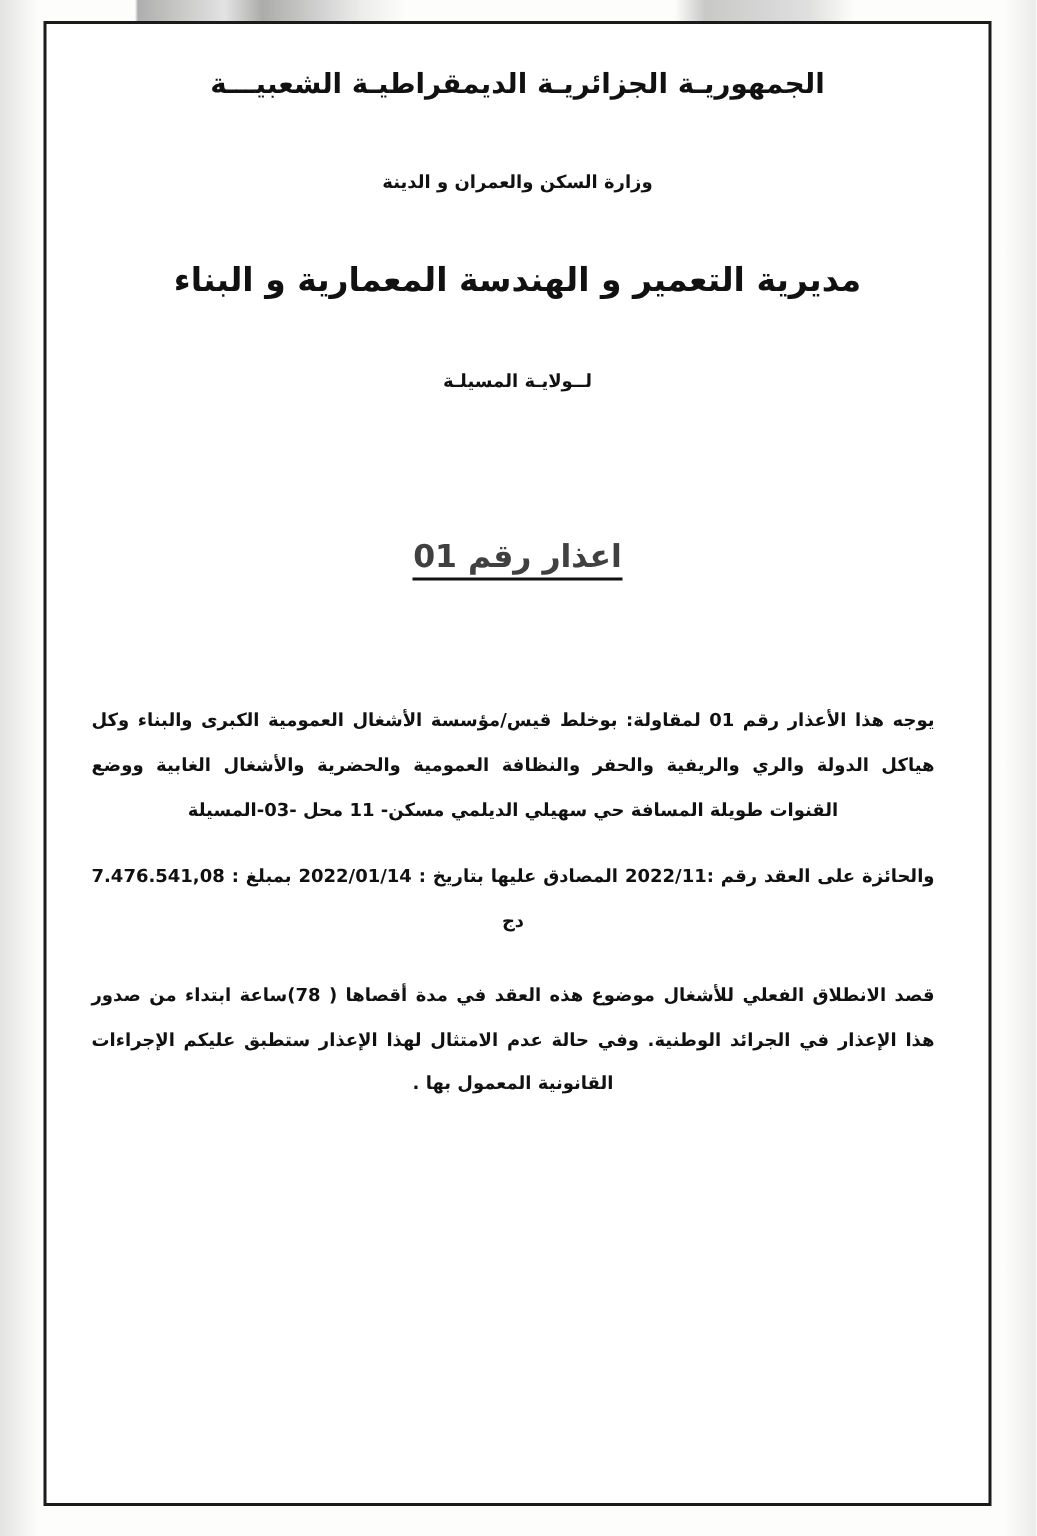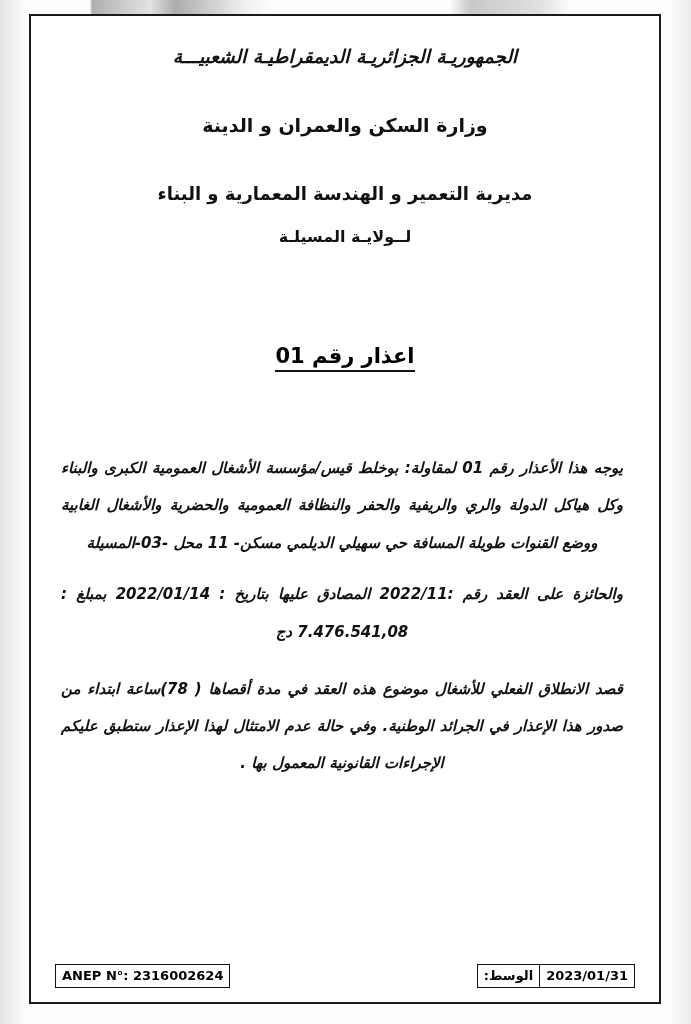--- a/index.html
+++ b/index.html
@@ -67,51 +67,50 @@
   .header-block {
     text-align: center;
     margin-top: 30px;
   }
   .header-line {
     font-weight: bold;
     color: #111;
     letter-spacing: 0px;
     line-height: 1.2;
   }
-  .hl-1 { font-size: 18.5px; margin-bottom: 46px; font-style: italic; }
-  .hl-2 { font-size: 19px;   margin-bottom: 46px; }
-  .hl-3 { font-size: 18px; margin-bottom: 22px; }
-  .hl-4 { font-size: 16px;   margin-bottom: 0; }
+  .hl-1 { font-size: 18.5px; margin-bottom: 46px; }
+  .hl-2 { font-size: 12px;   margin-bottom: 46px; }
+  .hl-3 { font-size: 22px; margin-bottom: 46px; }
+  .hl-4 { font-size: 12px;   margin-bottom: 0; }
 
   .title-block {
     text-align: center;
     margin-top: 98px;
   }
   .doc-title {
     display: inline-block;
     font-size: 21px;
     font-weight: bold;
     border-bottom: 2px solid #111;
     padding-bottom: 2px;
-    color: #000000;
+    color: #404040;
   }
 
   .body-block {
     margin-top: 78px;
     padding: 0 36px 0 30px;
     text-align: justify;
     text-align-last: center;
   }
   .para {
-    font-size: 15px;
+    font-size: 12px;
     font-weight: bold;
     line-height: 2.5;
     color: #111;
     margin: 0 0 14px 0;
-    font-style: italic;
   }
   .para.tight { margin-bottom: 8px; }
   .para.last { margin-top: 20px; line-height: 2.45; }
 
   
   .footer-bar {
     position: absolute;
     left: 24px;
     right: 24px;
     bottom: 12px;
@@ -199,23 +198,16 @@
       <div class="title-block">
         <span class="doc-title">اعذار رقم 01</span>
       </div>
 
       <div class="body-block">
         <p class="para">يوجه  هذا الأعذار رقم 01  لمقاولة: بوخلط قيس/مؤسسة الأشغال العمومية الكبرى والبناء   وكل هياكل الدولة والري والريفية والحفر والنظافة العمومية والحضرية والأشغال الغابية ووضع القنوات طويلة المسافة حي سهيلي الديلمي  مسكن- 11 محل -03-المسيلة</p>
         <p class="para tight">والحائزة على العقد رقم :2022/11 المصادق عليها بتاريخ : 2022/01/14 بمبلغ : 7.476.541,08 دج</p>
         <p class="para last">قصد الانطلاق الفعلي للأشغال موضوع هذه العقد في مدة أقصاها ( 78)ساعة ابتداء من صدور هذا الإعذار في الجرائد الوطنية. وفي حالة عدم الامتثال لهذا الإعذار ستطبق عليكم الإجراءات القانونية  المعمول بها .</p>
       </div>
 
-      <div class="footer-bar">
-        <div class="footer-box footer-left">ANEP N°: 2316002624</div>
-        <div class="footer-box footer-right">
-          <span class="seg seg-date">2023/01/31</span>
-          <span class="seg">الوسط:</span>
-        </div>
-      </div>
 
     </div>
   </div>
 </div>
 
 </body></html>

